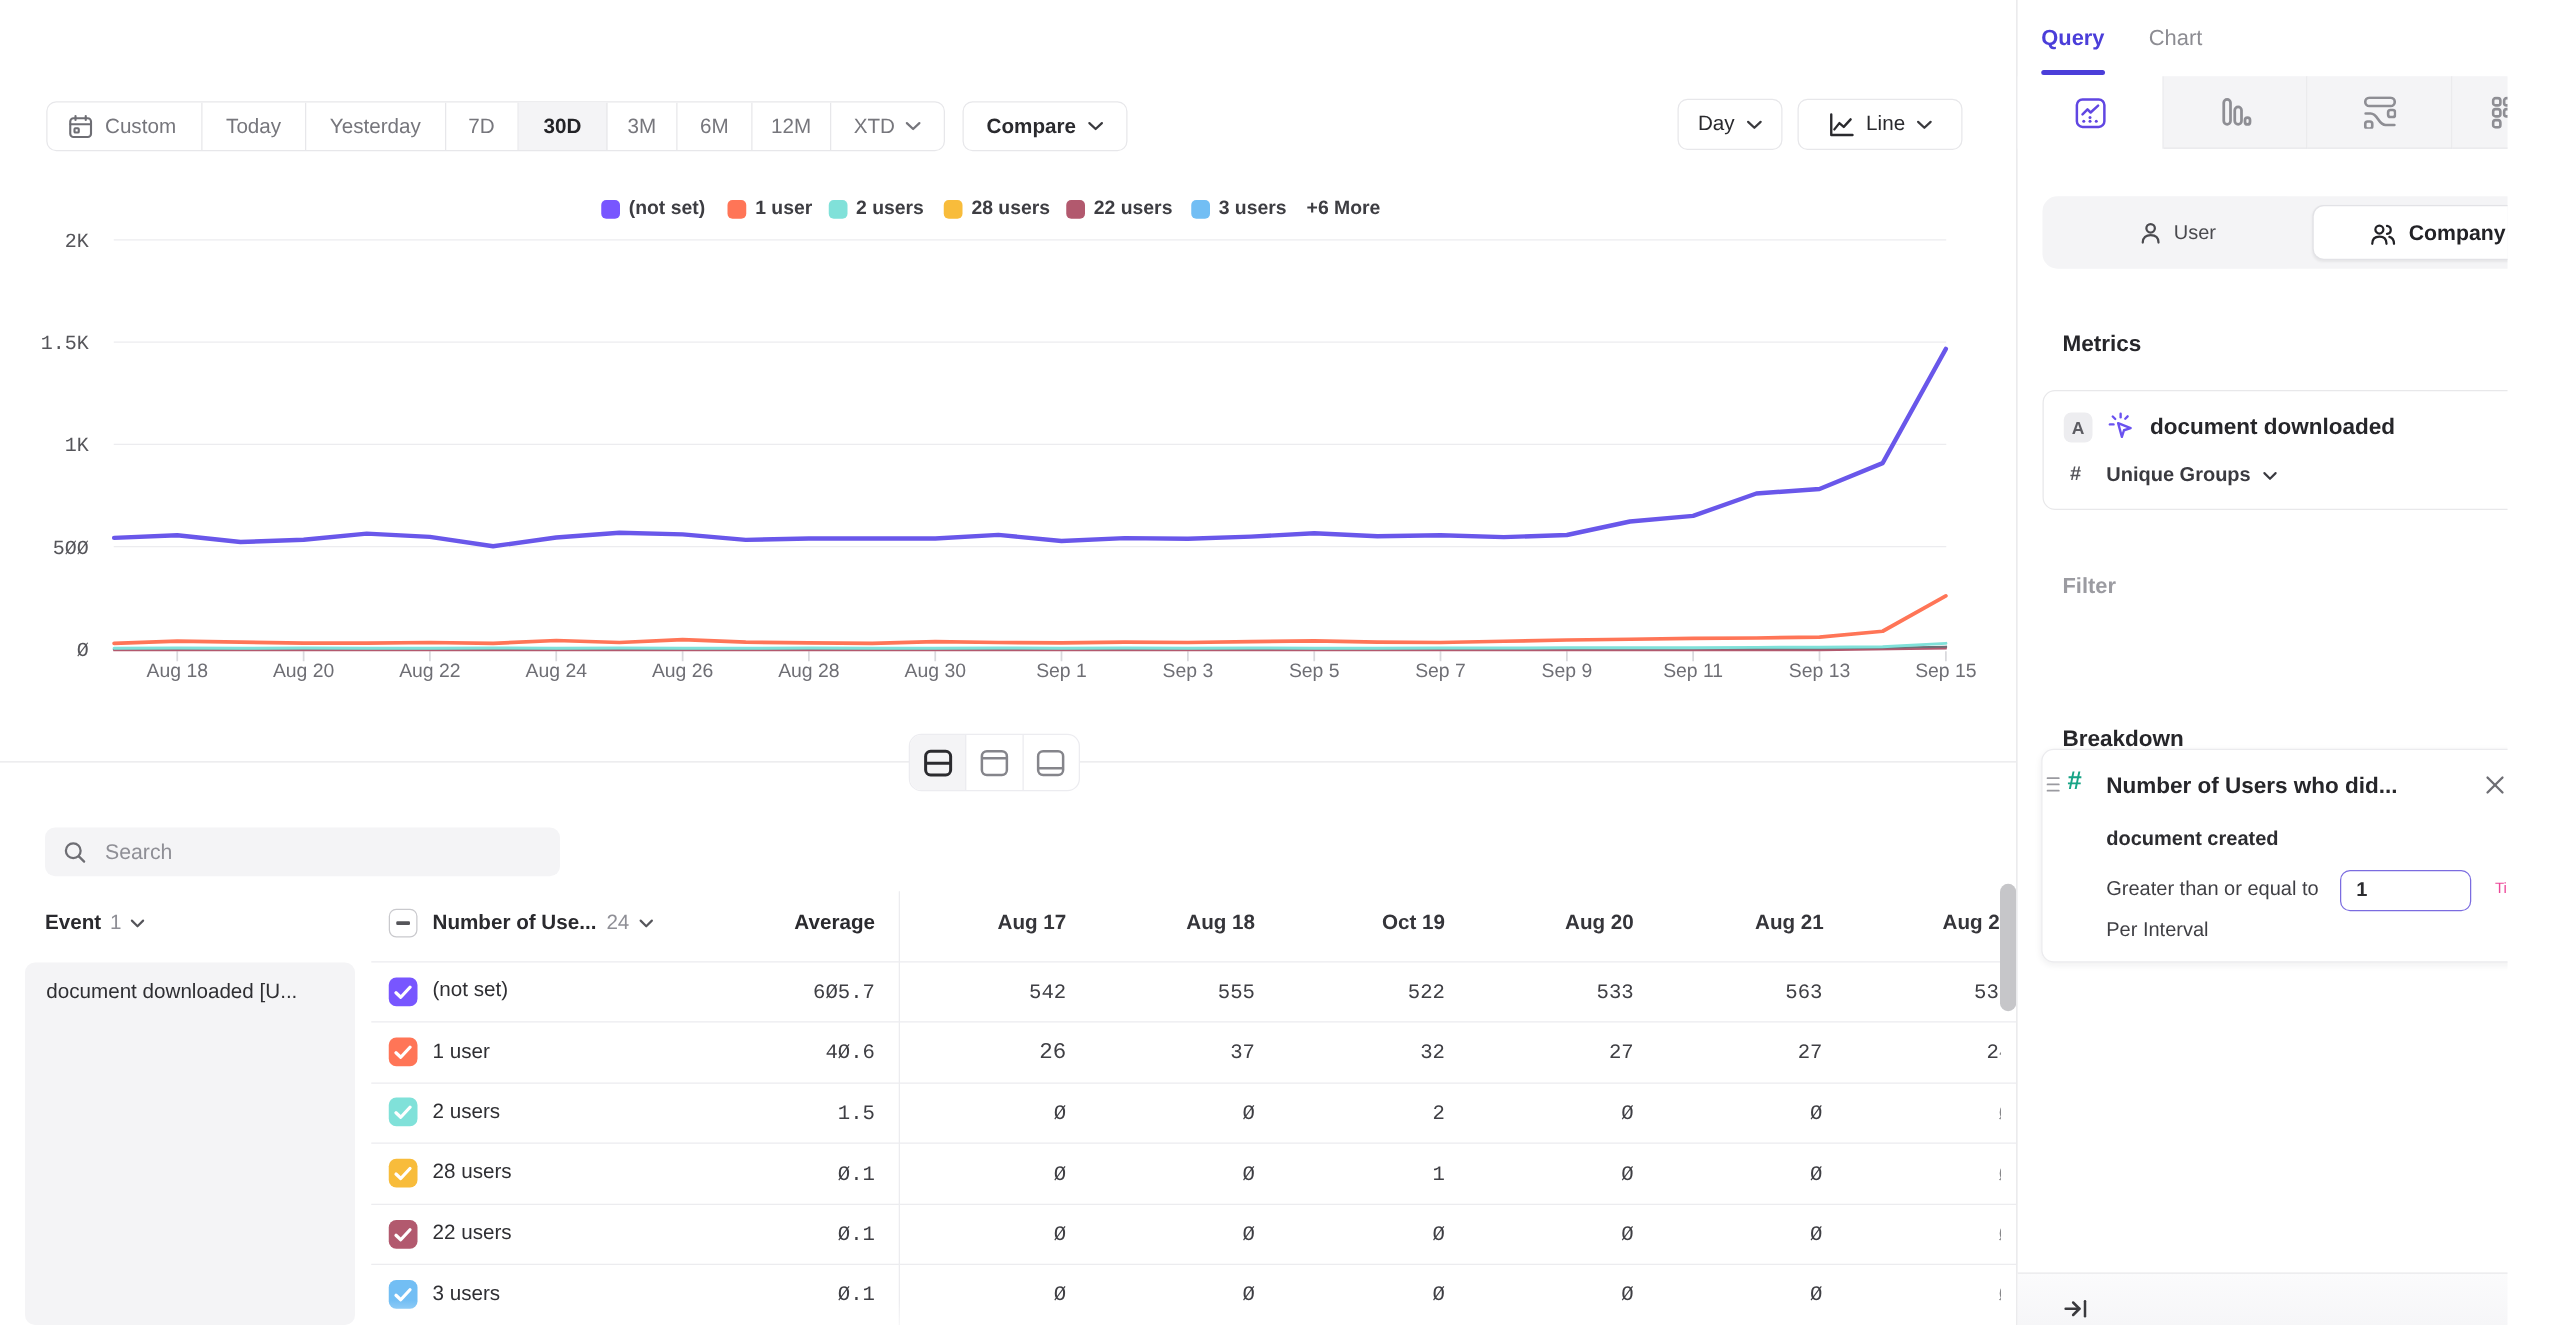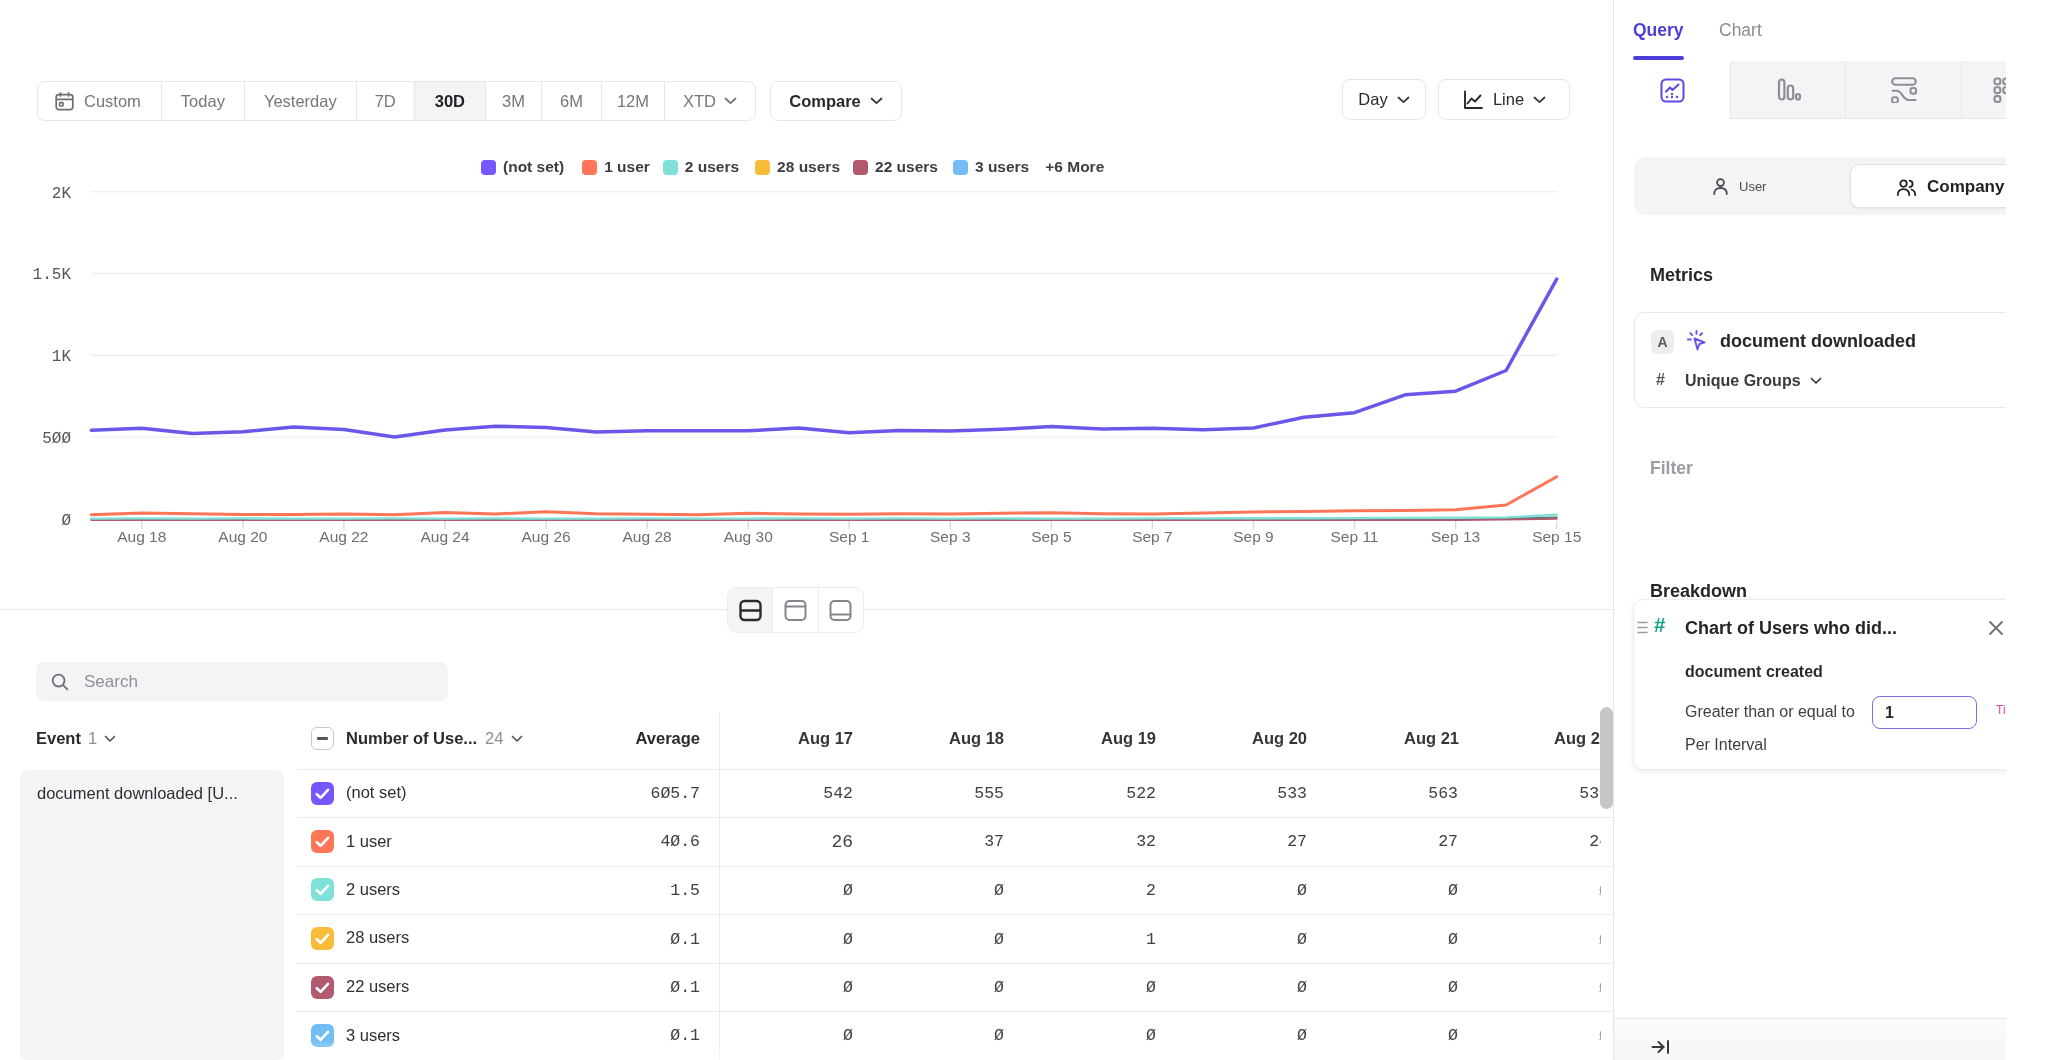--- a/index.html
+++ b/index.html
@@ -172,21 +172,21 @@
   <div class="abs" style="left:346px;top:729px;display:flex;align-items:center;gap:8px;font-size:16.5px;">
     <span style="font-weight:700;color:#2a2a2e;">Number of Use...</span>
       <span class="gray">24</span>
     <svg width="12" height="8" viewBox="0 0 12 8" fill="none" stroke="#55555a" stroke-width="1.7" stroke-linecap="round" stroke-linejoin="round">
         <polyline points="1.5,1.5 6,6 10.5,1.5"></polyline>
       </svg>
   </div>
   <div class="abs" style="left:570px;top:729px;width:130px;text-align:right;font-size:16.5px;font-weight:700;color:#2a2a2e;">Average</div>
   <div class="abs" style="left:753px;top:729px;width:100px;text-align:right;font-size:16.5px;font-weight:700;color:#35353a;">Aug 17</div>
   <div class="abs" style="left:904px;top:729px;width:100px;text-align:right;font-size:16.5px;font-weight:700;color:#35353a;">Aug 18</div>
-  <div class="abs" style="left:1056px;top:729px;width:100px;text-align:right;font-size:16.5px;font-weight:700;color:#35353a;">Aug 19</div>
+  <div class="abs" style="left:1056px;top:729px;width:100px;text-align:right;font-size:16.5px;font-weight:700;color:#35353a;">Oct 19</div>
   <div class="abs" style="left:1207px;top:729px;width:100px;text-align:right;font-size:16.5px;font-weight:700;color:#35353a;">Aug 20</div>
   <div class="abs" style="left:1359px;top:729px;width:100px;text-align:right;font-size:16.5px;font-weight:700;color:#35353a;">Aug 21</div>
   <div class="abs" style="left:1509px;top:729px;width:100px;text-align:right;font-size:16.5px;font-weight:700;color:#35353a;clip-path:inset(0 8px 0 0);">Aug 22</div>
 
   <div class="abs" style="left:719px;top:713px;width:1px;height:347px;background:#ececef;"></div>
   <div class="abs" style="left:297px;top:769px;width:1316px;height:1px;background:#ececef;"></div>
 
   <div class="abs" style="left:20px;top:770px;width:264px;height:290px;background:#f4f4f6;border-radius:8px;"></div>
   <div class="abs" style="left:37px;top:784px;width:240px;font-size:16.5px;color:#2f2f33;white-space:nowrap;overflow:hidden;">document downloaded [U...</div>
   <div class="abs" style="left:311px;top:782px;width:23px;height:23px;border-radius:6px;background:#7856FF;display:flex;align-items:center;justify-content:center;">
@@ -320,21 +320,21 @@
         <rect x="19.1" y="1.5" width="5.8" height="5.8" rx="2"></rect>
         <rect x="1.5" y="10.3" width="5.8" height="5.8" rx="2"></rect>
         <rect x="10.3" y="10.3" width="5.8" height="5.8" rx="2"></rect>
         <rect x="1.5" y="19.1" width="5.8" height="5.8" rx="2"></rect>
       </svg>
     </div>
   </div>
 
   <div class="abs" style="left:20px;top:157px;width:420px;height:58px;background:#f4f4f6;border-radius:12px;"></div>
   <div class="abs" style="left:236px;top:164px;width:210px;height:44px;background:#fff;border:1px solid #e2e2e6;border-radius:9px;box-shadow:0 1px 2px rgba(0,0,0,0.06);"></div>
-  <div class="abs" style="left:97px;top:177px;display:flex;align-items:center;gap:9px;font-size:13px;color:#4a4a4f;">
+  <div class="abs" style="left:97px;top:177px;display:flex;align-items:center;gap:9px;font-size:16px;color:#4a4a4f;">
     <svg width="19" height="19" viewBox="0 0 19 19" fill="none" stroke="#4a4a4f" stroke-width="1.8" stroke-linecap="round">
       <circle cx="9.5" cy="5.6" r="3.4"></circle>
       <path d="M3.2 17 C3.2 12.8 6 11 9.5 11 C13 11 15.8 12.8 15.8 17"></path>
     </svg>
     <span>User</span>
   </div>
   <div class="abs" style="left:282px;top:177px;display:flex;align-items:center;gap:10px;font-size:17px;font-weight:700;color:#222226;">
     <svg width="21" height="19" viewBox="0 0 21 19" fill="none" stroke="#222226" stroke-width="1.8" stroke-linecap="round">
       <circle cx="7.5" cy="5.6" r="3.2"></circle>
       <path d="M1.8 17 C1.8 13 4.3 11.2 7.5 11.2 C10.7 11.2 13.2 13 13.2 17"></path>
@@ -384,21 +384,21 @@
       <line x1="1.5" y1="9" x2="16.5" y2="9"></line>
     </svg>
 
   <div class="abs" style="left:19px;top:599px;width:430px;height:171px;background:#fff;border:1px solid #ebebee;border-radius:10px;box-shadow:0 2px 6px rgba(30,30,40,0.07);"></div>
   <svg class="abs" style="left:23px;top:621px;" width="11" height="13" viewBox="0 0 11 13" stroke="#9a9aa0" stroke-width="1.5" stroke-linecap="round">
       <line x1="1" y1="1.5" x2="10" y2="1.5"></line>
       <line x1="1" y1="6.5" x2="10" y2="6.5"></line>
       <line x1="1" y1="11.5" x2="10" y2="11.5"></line>
     </svg>
   <div class="abs" style="left:40px;top:613px;font-size:20.5px;font-weight:700;color:#17a486;">#</div>
-  <div class="abs" style="left:71px;top:618px;font-size:18px;font-weight:700;color:#26262a;">Chart of Users who did...</div>
+  <div class="abs" style="left:71px;top:618px;font-size:18px;font-weight:700;color:#26262a;">Number of Users who did...</div>
   <svg class="abs" style="left:374px;top:620px;" width="16" height="16" viewBox="0 0 16 16" stroke="#6e6e74" stroke-width="1.8" stroke-linecap="round">
       <line x1="2" y1="2" x2="14" y2="14"></line>
       <line x1="14" y1="2" x2="2" y2="14"></line>
     </svg>
   <svg class="abs" style="left:415px;top:620px;" width="5" height="19" viewBox="0 0 5 19" fill="#7d7d84">
       <circle cx="2.5" cy="2.2" r="2"></circle>
       <circle cx="2.5" cy="9.2" r="2"></circle>
       <circle cx="2.5" cy="16.2" r="2"></circle>
     </svg>
   <div class="abs" style="left:71px;top:663px;font-size:16px;font-weight:700;color:#2c2c30;">document created</div>

